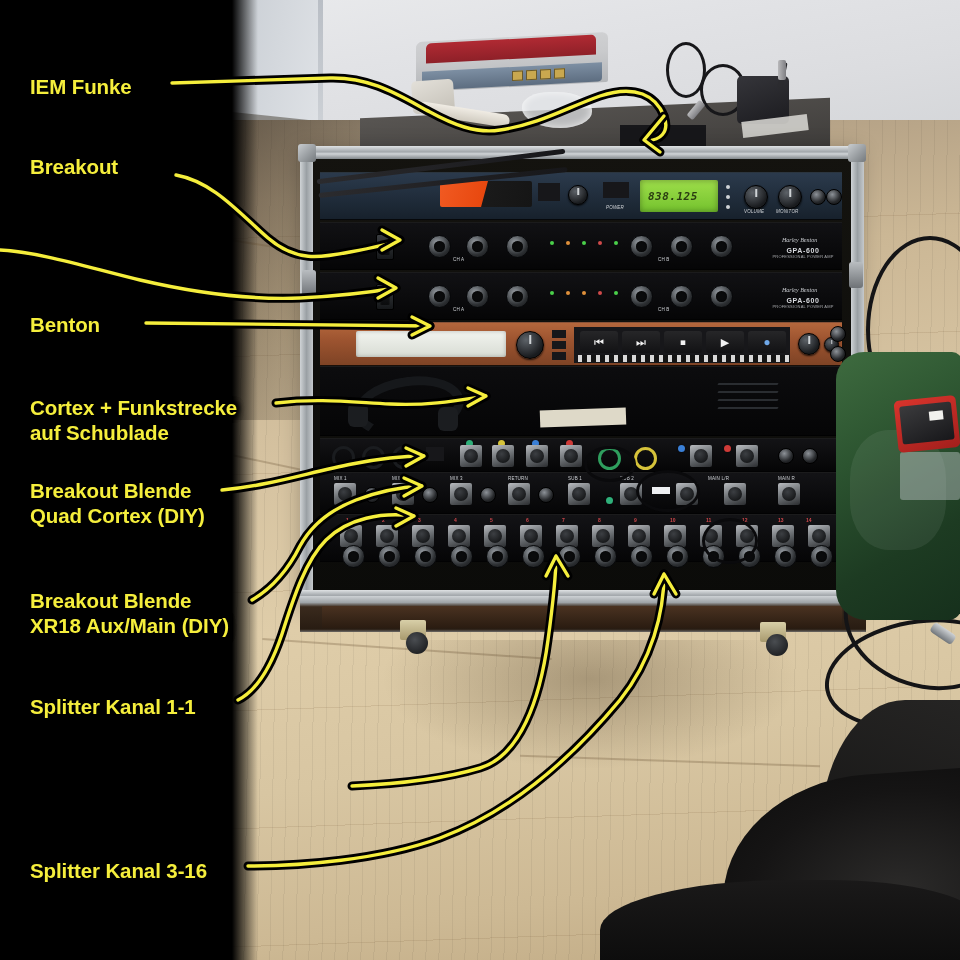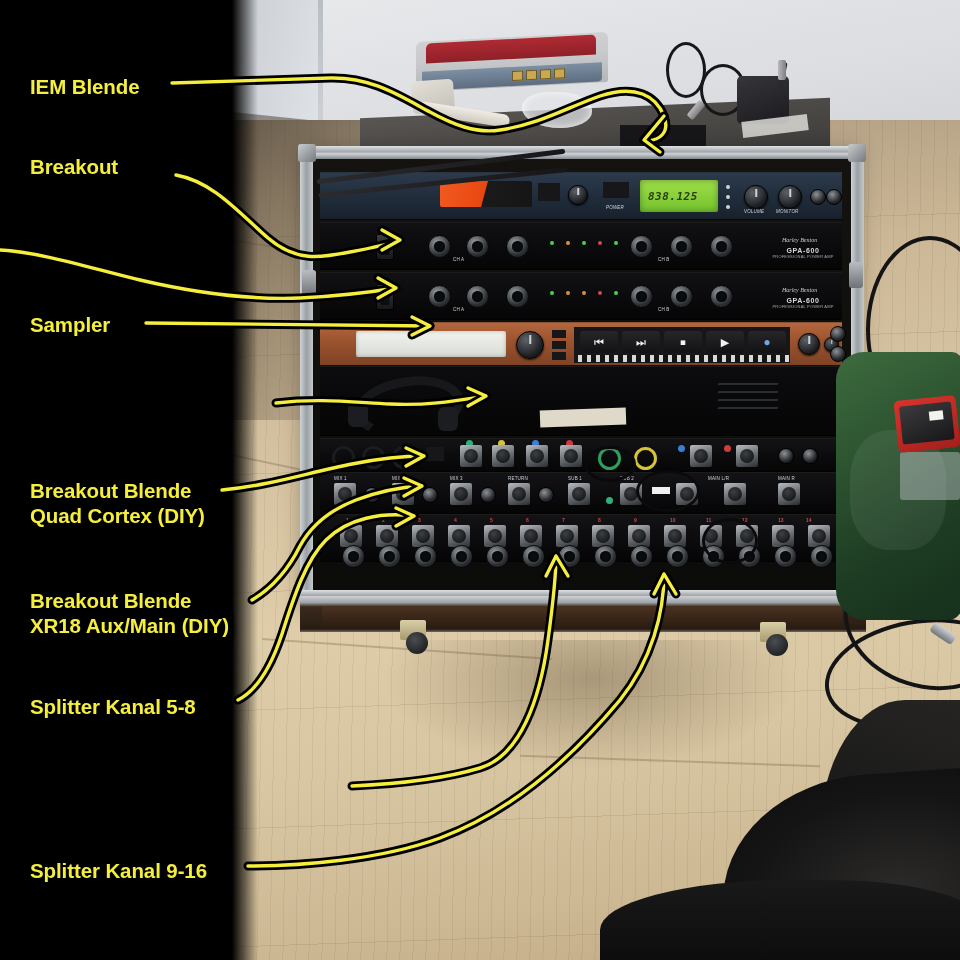--- a/index.html
+++ b/index.html
@@ -516,23 +516,25 @@
       <path class="ln" d="M556,556 L546,576 M556,556 L568,576"></path>
     </g>
     <g>
       <path class="ln-out" d="M248,866 C300,866 380,860 440,838 C510,812 570,760 620,700 C652,660 664,612 664,574"></path>
       <path class="ln" d="M248,866 C300,866 380,860 440,838 C510,812 570,760 620,700 C652,660 664,612 664,574"></path>
       <path class="ln-out" d="M664,574 L654,594 M664,574 L676,594"></path>
       <path class="ln" d="M664,574 L654,594 M664,574 L676,594"></path>
     </g>
   </svg>
 
-  <div class="note-label" style="left:30px;top:74px;">IEM Blende</div>
+  <div class="note-label" style="left:30px;top:74px;">IEM Funke</div>
   <div class="note-label" style="left:30px;top:154px;">Breakout</div>
-  <div class="note-label" style="left:30px;top:312px;">Sampler</div>
+  <div class="note-label" style="left:30px;top:312px;">Benton</div>
+  <div class="note-label" style="left:30px;top:395px;">Cortex + Funkstrecke
+auf Schublade</div>
   <div class="note-label" style="left:30px;top:478px;">Breakout Blende
 Quad Cortex (DIY)</div>
   <div class="note-label" style="left:30px;top:588px;">Breakout Blende
 XR18 Aux/Main (DIY)</div>
-  <div class="note-label" style="left:30px;top:694px;">Splitter Kanal 5-8</div>
-  <div class="note-label" style="left:30px;top:858px;">Splitter Kanal 9-16</div>
+  <div class="note-label" style="left:30px;top:694px;">Splitter Kanal 1-1</div>
+  <div class="note-label" style="left:30px;top:858px;">Splitter Kanal 3-16</div>
 
 </div>
 
 </body></html>

